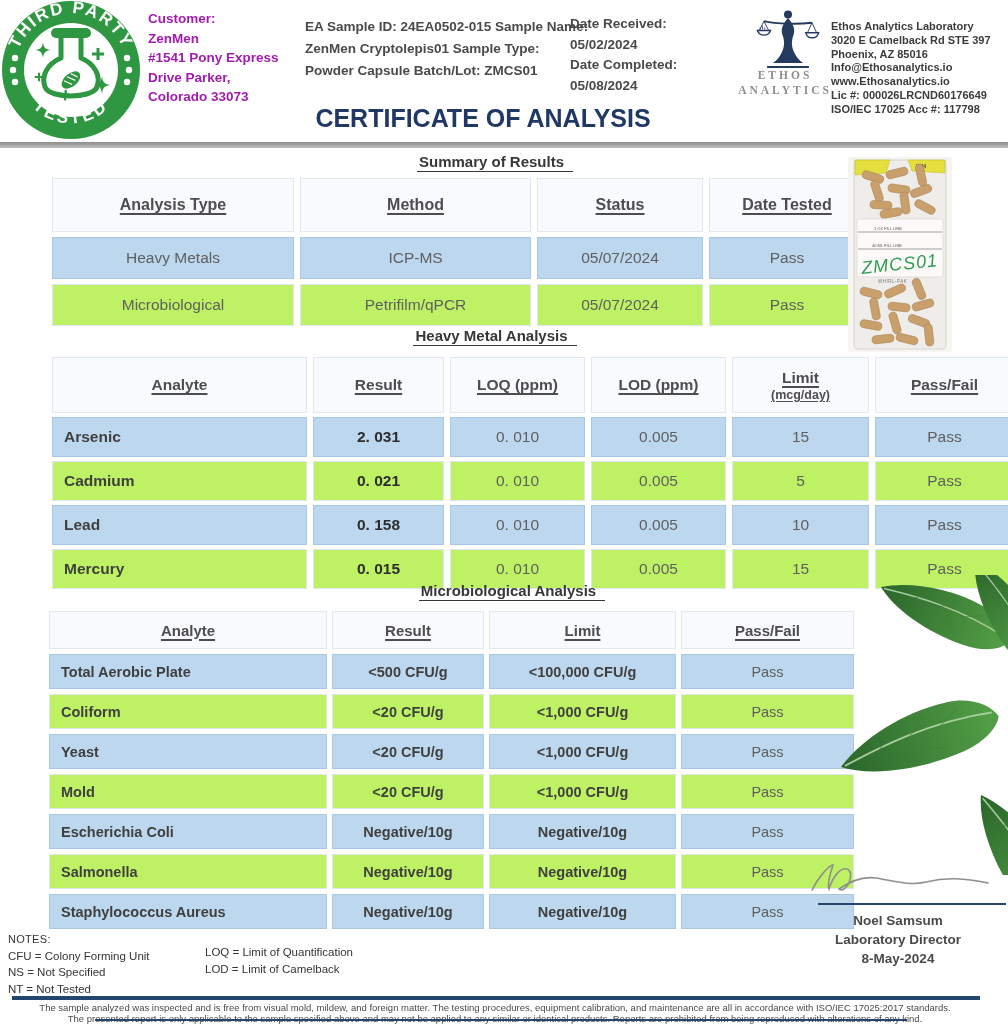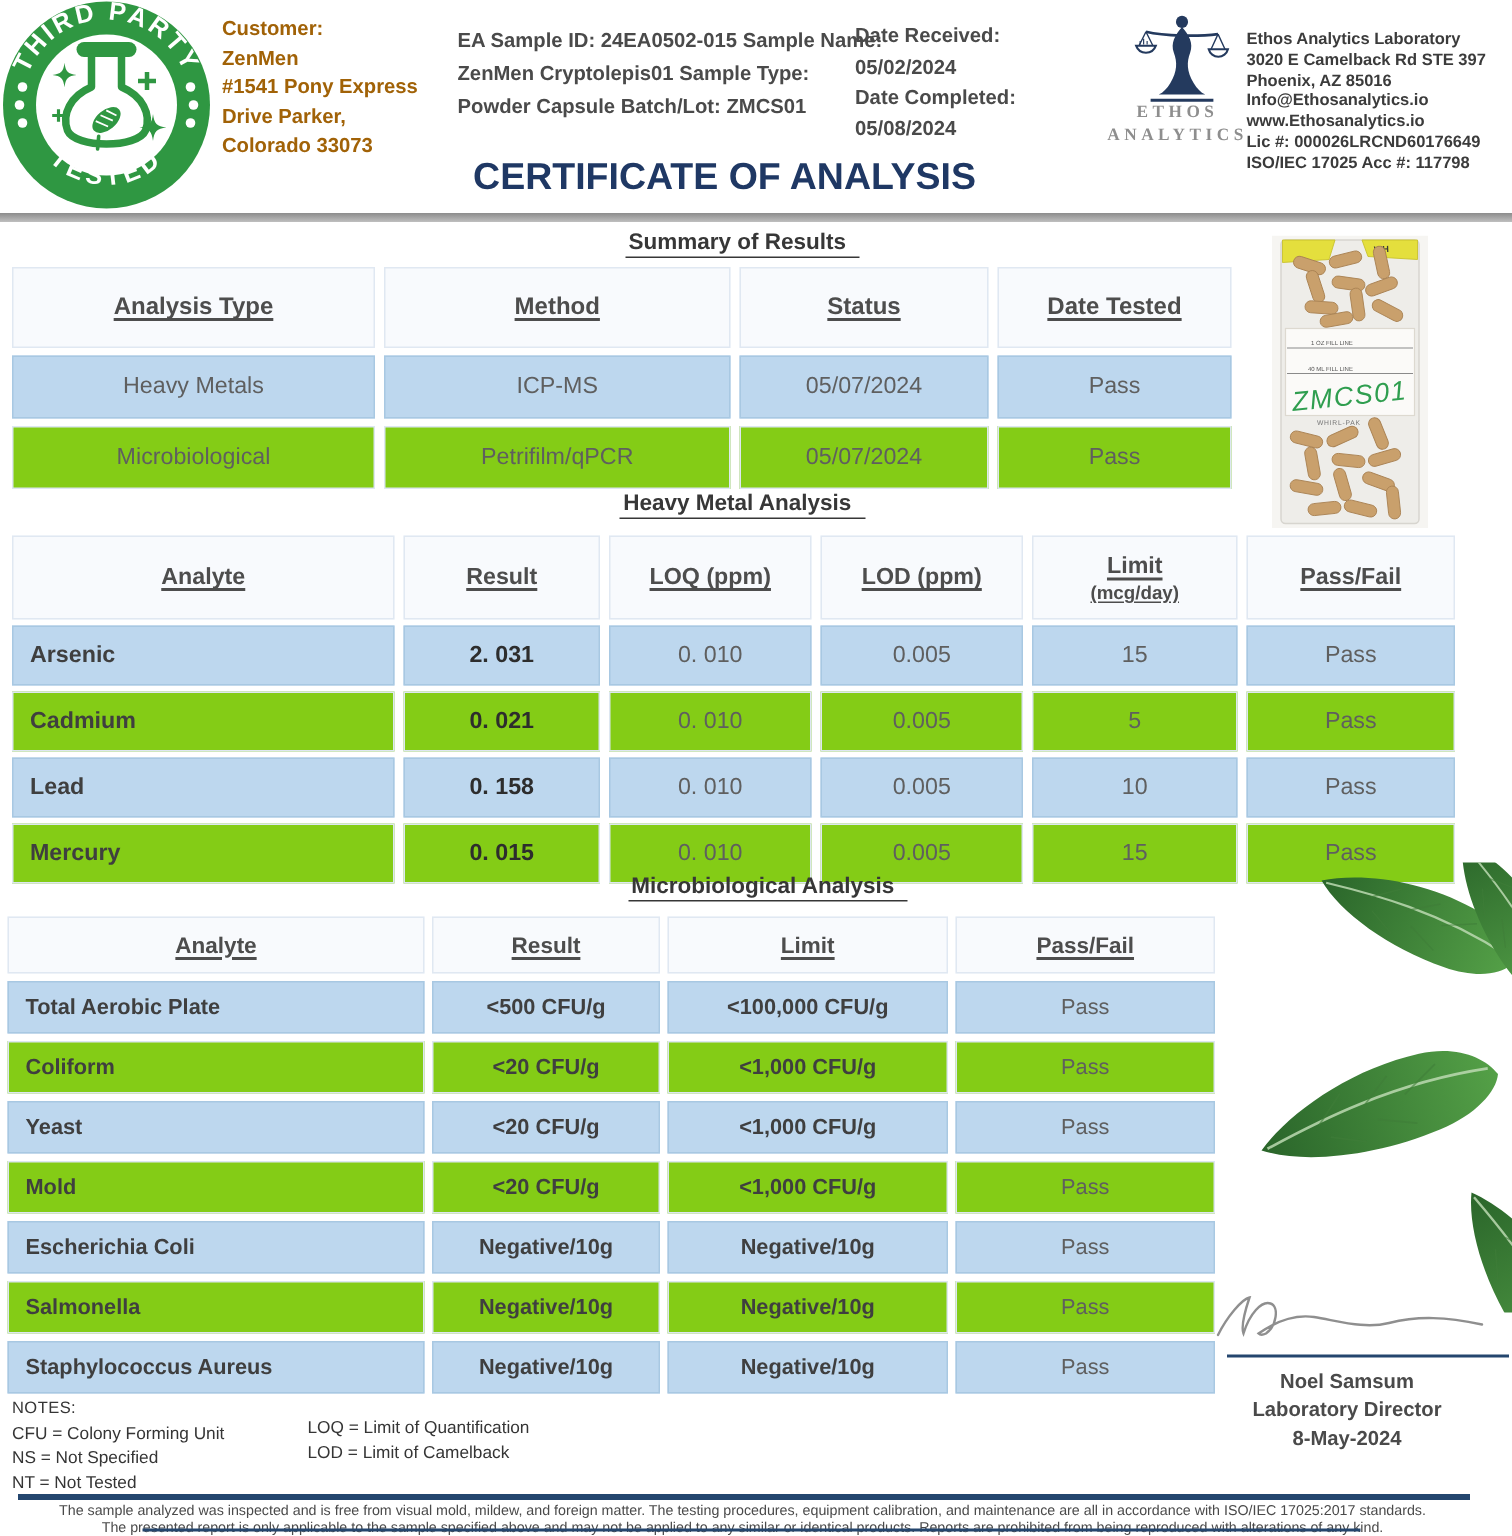--- a/index.html
+++ b/index.html
@@ -4,51 +4,51 @@
 <style>
   html,body { margin:0; padding:0; background:#ffffff; }
   .page {
     position:relative; width:1008px; height:1024px; margin:0 auto;
     background:#ffffff; overflow:hidden;
     font-family:"Liberation Sans", sans-serif;
   }
   .abs { position:absolute; }
 
   
-  .customer-block { left:148px; top:9px; font-size:13.5px; font-weight:700; color:#a16207; line-height:19.5px; }
+  .customer-block { left:148px; top:9px; font-size:13.5px; font-weight:700; color:#a21caf; line-height:19.5px; }
   .sample-block   { left:305px; top:16px; width:270px; font-size:13.5px; font-weight:700; color:#4a4a4a; line-height:22px; }
   .dates-block    { left:570px; top:14px; font-size:13.5px; font-weight:700; color:#4a4a4a; line-height:20.5px; }
   .labinfo-block  { left:831px; top:20px; font-size:11px; font-weight:600; color:#3b3b3b; line-height:13.8px; }
   .logo-svg       { left:744px; top:8px; }
   .logo-words     { left:729px; top:68px; width:112px; text-align:center;
                     font-family:"Liberation Serif", serif; color:#8e8e8e;
                     font-size:11.5px; letter-spacing:3px; line-height:14.5px;font-weight:bold; }
   .coa-title      { left:283px; top:104px; width:400px; text-align:center;
                     font-size:25px; font-weight:800; color:#1f3864; }
   .gray-bar       { left:0; top:142px; width:1008px; height:6px;
                     background:linear-gradient(#8c8c8c,#bfbfbf); }
 
   
   .section-heading { text-align:center; font-size:15px; font-weight:700; color:#373737; }
   .section-heading span { border-bottom:1.8px solid #373737; padding:0 9px 1px 2px; }
   .h-summary { left:345px; top:153px; width:300px; }
   .h-metals  { left:345px; top:327px; width:300px; }
   .h-micro   { left:362px; top:582px; width:300px; }
 
   
-  .coa-table { position:absolute; display:flex; flex-direction:column; }
+  .coa-table { position:absolute; display:flex; flex-direction:column;margin-left:44px; }
   .coa-table .tr { display:grid; }
   .td { border:1px solid #dbe5f0; background:#fdfdfd; display:flex;
         align-items:center; justify-content:center; color:#5f5f5f; }
   .thead .td { background:#f8fafd; border-color:#e0e8f2; flex-direction:column;
                font-weight:700; color:#4d4d4d; gap:1px; }
   .h-label { text-decoration:underline; text-underline-offset:3px; text-decoration-thickness:1.5px; }
   .h-sub   { font-size:12.5px; text-decoration:underline; text-underline-offset:2px; }
   .tr.blue .td  { background:#bdd7ee; border-color:#a8c8e2; }
-  .tr.white .td { background:#84cc16; border-color:#dde7f1; }
+  .tr.white .td { background:#bef264; border-color:#dde7f1; }
   .td.left { justify-content:flex-start; padding-left:11px; }
   .td.dark { color:#3f3f3f; font-weight:600; }
   .td.bold { color:#2d2d2d; font-weight:700; }
 
   .summary-table { left:8px; top:178px; gap:5px; font-size:15.5px; }
   .summary-table .tr { grid-template-columns:242px 231px 166px 156px; column-gap:6px; }
   .summary-table .thead .td { height:52px; font-size:16px; }
   .summary-table .tr:not(.thead) .td { height:40px; }
 
   .hm-table { left:8px; top:357px; gap:4px; font-size:15.5px; }

